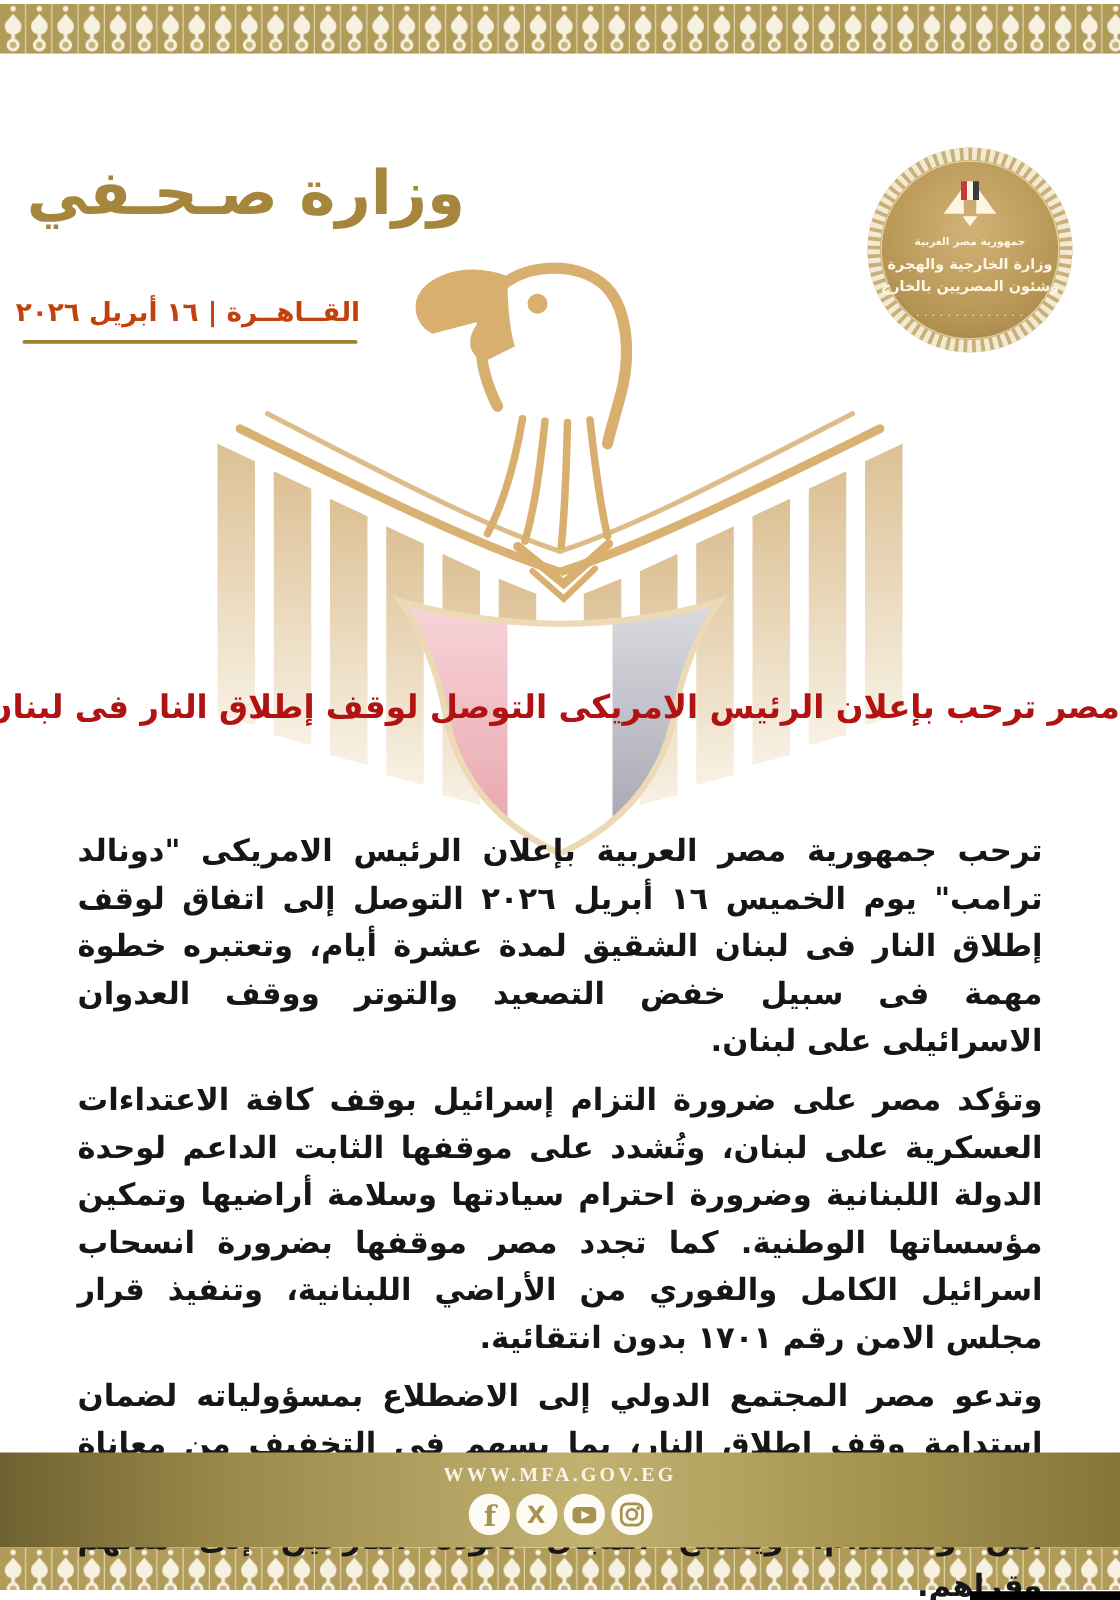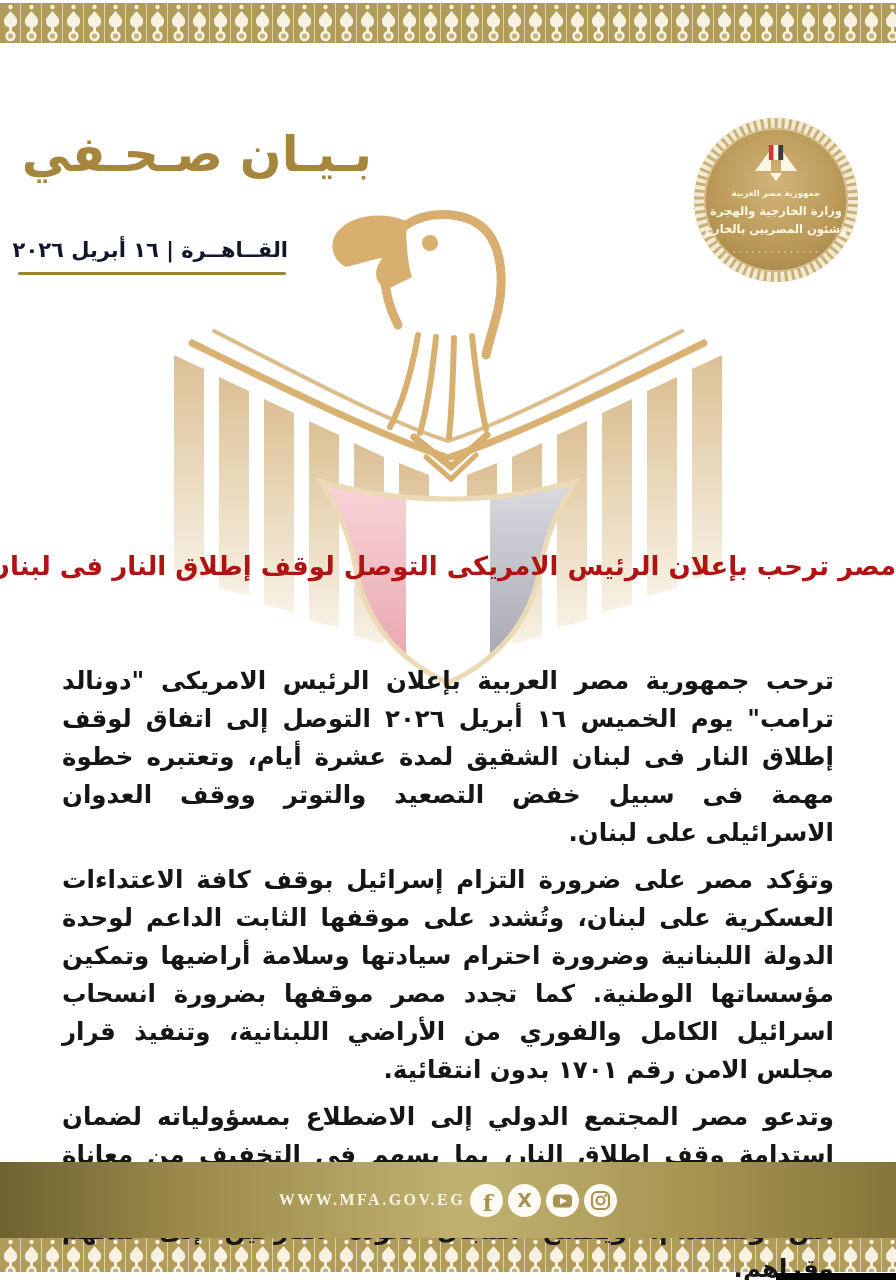--- a/index.html
+++ b/index.html
@@ -10,21 +10,21 @@
   
   .border-top{position:absolute;top:3px;left:0;}
   .border-bottom{position:absolute;top:1238px;left:0;}
   
   .press-title{
     position:absolute;top:126px;left:62px;width:310px;text-align:center;
     font-size:49px;font-weight:bold;color:#a6853c;direction:rtl;white-space:nowrap;
   }
   .date-line{
     position:absolute;top:238px;left:26px;width:262px;text-align:center;
-    font-size:21px;font-weight:bold;color:#0f172a;direction:rtl;white-space:nowrap;
+    font-size:21px;font-weight:bold;color:#c2410c;direction:rtl;white-space:nowrap;
   }
   .gold-rule{position:absolute;top:272px;left:18px;width:268px;height:3px;
     background:#9c8233;border-radius:2px;}
   .seal{position:absolute;top:114px;left:692px;}
   .seal text{fill:#fdf6e3;text-anchor:middle;font-family:"DejaVu Sans",sans-serif;font-weight:bold;}
   .seal .seal-small{font-size:8.5px;}
   .seal .seal-big{font-size:11.5px;}
   .seal .seal-dots{font-size:6px;letter-spacing:1px;fill:#efe3c2;}
   
   .watermark{position:absolute;top:205px;left:168px;z-index:0;}
@@ -35,21 +35,21 @@
   }
   .body-text{
     position:absolute;top:642px;right:62px;width:772px;z-index:2;direction:rtl;
     text-align:justify;color:#161616;font-weight:bold;font-size:24.5px;line-height:38px;margin-top:20px;
   }
   .body-text p{margin:0 0 9px 0;}
   
   .footer{
     position:absolute;top:1162px;left:0;width:896px;height:76px;
     background:linear-gradient(90deg,#6e6230 0%,#9a8949 20%,#c2b272 52%,#a59450 78%,#857539 100%);
-    display:flex;align-items:center;justify-content:center;gap:5px;z-index:3;
+    display:flex;flex-direction:column;align-items:center;justify-content:center;gap:5px;z-index:3;
   }
   .site{font-family:"Liberation Serif","DejaVu Serif",serif;color:#f8f4e4;
     font-size:16px;letter-spacing:2.5px;font-weight:bold;}
   .icons{display:flex;gap:5px;}
   .icon-circle{
     width:33px;height:33px;border-radius:50%;background:#fdfbf3;
     display:flex;align-items:center;justify-content:center;
     color:#a79252;font-weight:bold;cursor:pointer;
   }
   .glyph-f{font-size:23px;font-family:"DejaVu Serif",serif;transform:translate(1px,2px);}
@@ -86,21 +86,21 @@
       </linearGradient>
       <radialGradient id="sealGrad" cx="50%" cy="38%" r="75%">
         <stop offset="0%" stop-color="#d2b377"></stop>
         <stop offset="65%" stop-color="#b89756"></stop>
         <stop offset="100%" stop-color="#a2824a"></stop>
       </radialGradient>
     </defs>
     <rect width="896" height="40" fill="url(#orn)"></rect>
   </svg>
 
-  <div class="press-title">بـيـان صـحـفي</div>
+  <div class="press-title">وزارة صـحـفي</div>
   <div class="date-line">القــاهــرة | ١٦ أبريل ٢٠٢٦</div>
   <div class="gold-rule"></div>
 
   <svg class="seal" width="168" height="172" viewBox="0 0 168 172">
     <circle cx="84" cy="86" r="82" fill="#c9b078"></circle>
     <circle cx="84" cy="86" r="77" fill="none" stroke="#f3ead3" stroke-width="10" stroke-dasharray="4 3"></circle>
     <circle cx="84" cy="86" r="71" fill="url(#sealGrad)"></circle>
     <circle cx="84" cy="86" r="71" fill="none" stroke="#e2cf9e" stroke-width="1"></circle>
     <g transform="translate(84,44)">
       <path d="M-21 13 L-5 -9 L-5 13 Z" fill="#fdf6e3"></path>

